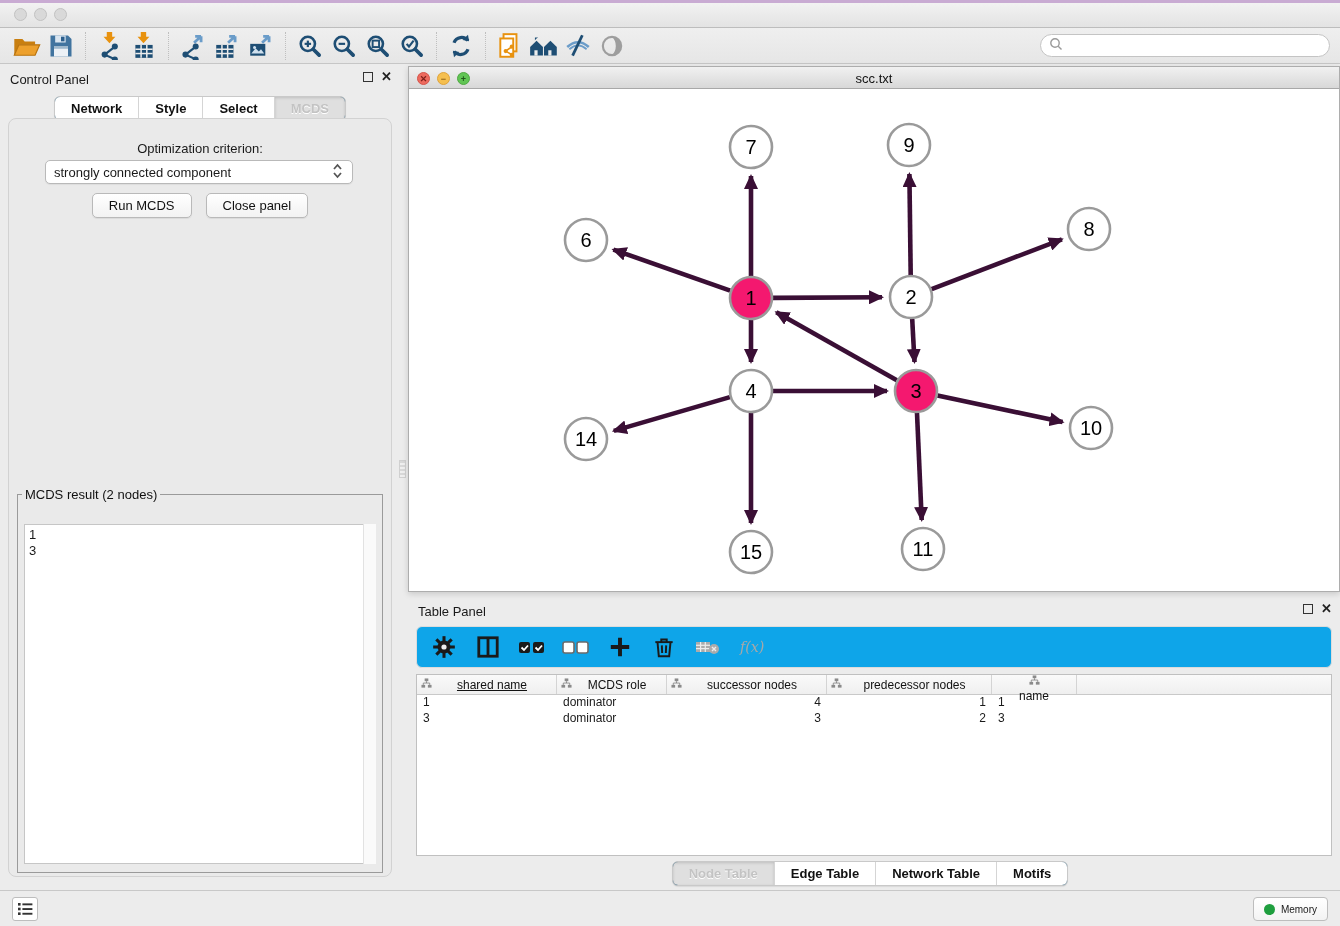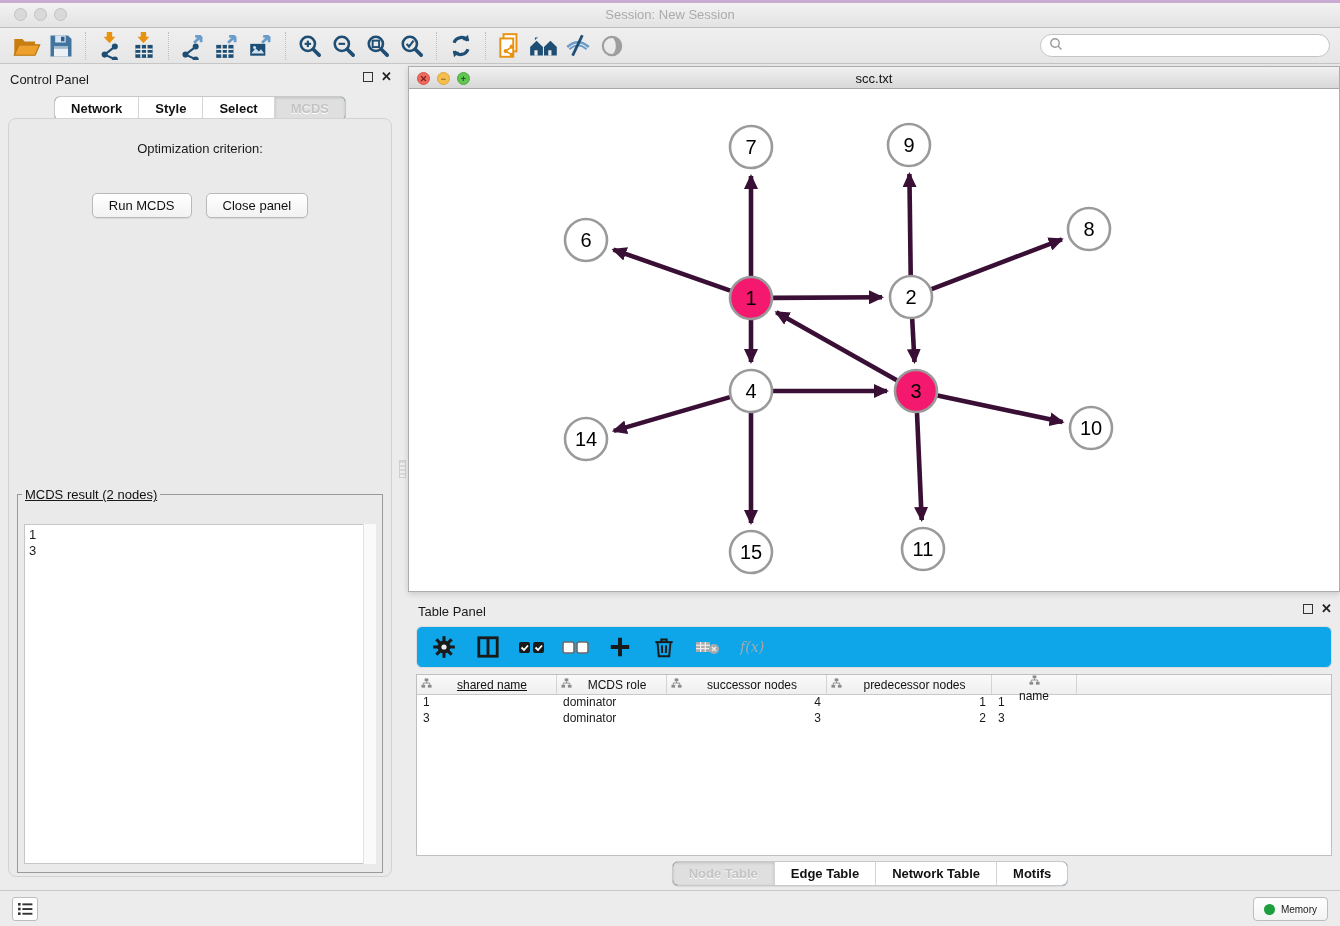--- a/index.html
+++ b/index.html
@@ -45,21 +45,21 @@
     background:#EAEAEA; border:1px solid #D2D2D2; border-radius:8px; }
   #opt-label { position:absolute; left:0; right:0; top:22px; text-align:center; font-size:13px; }
   #opt-select { position:absolute; left:36px; right:38px; top:41px; height:24px; background:#FFF;
     border:1px solid #B9B9B9; border-radius:5px; display:flex; align-items:center;
     padding:0 8px; font-size:13px; box-shadow:0 1px 1px rgba(0,0,0,0.06); }
   #opt-select .sel-text { flex:1; }
   .btn-row { position:absolute; left:0; right:0; top:74px; display:flex; justify-content:center; gap:14px; }
   .mac-btn { background:linear-gradient(#FFF,#F2F2F2); border:1px solid #B9B9B9; border-radius:5px;
     padding:4px 16px; font-size:13px; color:#111; box-shadow:0 1px 1px rgba(0,0,0,0.07); }
   #mcds-fieldset { position:absolute; left:6px; right:6px; top:368px; bottom:3px;
-    border:1px solid #9A9A9A; margin:0 2px; padding:0;text-decoration:underline; }
+    border:1px solid #9A9A9A; margin:0 2px; padding:0; }
   #mcds-fieldset legend { font-size:13px; color:#111; margin-left:4px; padding:0 3px; }
   #mcds-text { position:absolute; left:2px; right:2px; top:2px; bottom:2px; background:#FFF;
     border:1px solid #C6C6C6; font-size:13px; line-height:16px; padding:2px 4px; overflow:hidden; }
   #mcds-scroll { position:absolute; right:2px; top:2px; bottom:2px; width:13px;
     background:#FAFAFA; border-left:1px solid #E2E2E2; }
 
   
   #network-window { position:absolute; left:408px; top:66px; width:932px; height:526px;
     background:#FFF; border:1px solid #ADADAD; box-shadow:0 2px 6px rgba(0,0,0,0.15); }
   #nw-titlebar { position:absolute; left:0; top:0; right:0; height:22px;
@@ -99,21 +99,20 @@
     display:flex; align-items:center; gap:6px; padding:0 10px; font-size:10px; }
   #memory-dot { width:11px; height:11px; border-radius:50%; }
 </style>
 </head>
 <body>
 
 <div id="titlebar">
   <div class="traffic t-inactive" style="left:14px"></div>
   <div class="traffic t-inactive" style="left:34px"></div>
   <div class="traffic t-inactive" style="left:54px"></div>
-  <div id="win-title">Session: New Session</div>
 </div>
 
 <div id="toolbar">
   <div id="tb-icons" style="display:flex;align-items:center">
       <div class="tb-icon">
         <svg width="30" height="28" viewBox="0 0 26 24">
           <path d="M2 6h7l2 2h9v3H6L2 20z" fill="#C97F10"></path>
           <path d="M6 11h18l-4 9H2z" fill="#EDA02C" stroke="#B9730D"></path>
         </svg>
       </div>
@@ -292,20 +291,29 @@
   <div id="cp-tabs">
       <div class="seg-group" id="cp-tab-group">
         <div class="seg-tab">Network</div>
         <div class="seg-tab">Style</div>
         <div class="seg-tab">Select</div>
         <div class="seg-tab sel">MCDS</div>
       </div>
     </div>
   <div id="cp-inner">
     <div id="opt-label">Optimization criterion:</div>
+    <div id="opt-select">
+      <span class="sel-text">strongly connected component</span>
+      <span>
+        <svg width="13" height="20" viewBox="0 0 13 20">
+            <polyline points="3,8 6.5,4 10,8" fill="none" stroke="#555" stroke-width="1.8"></polyline>
+            <polyline points="3,12 6.5,16 10,12" fill="none" stroke="#555" stroke-width="1.8"></polyline>
+          </svg>
+      </span>
+    </div>
     <div class="btn-row">
       <button class="mac-btn">Run MCDS</button>
       <button class="mac-btn">Close panel</button>
     </div>
     <fieldset id="mcds-fieldset">
       <legend>MCDS result (2 nodes)</legend>
       <div style="position:absolute;left:4px;right:4px;top:20px;bottom:6px;">
         <div id="mcds-text">
             <div>1</div>
             <div>3</div>

